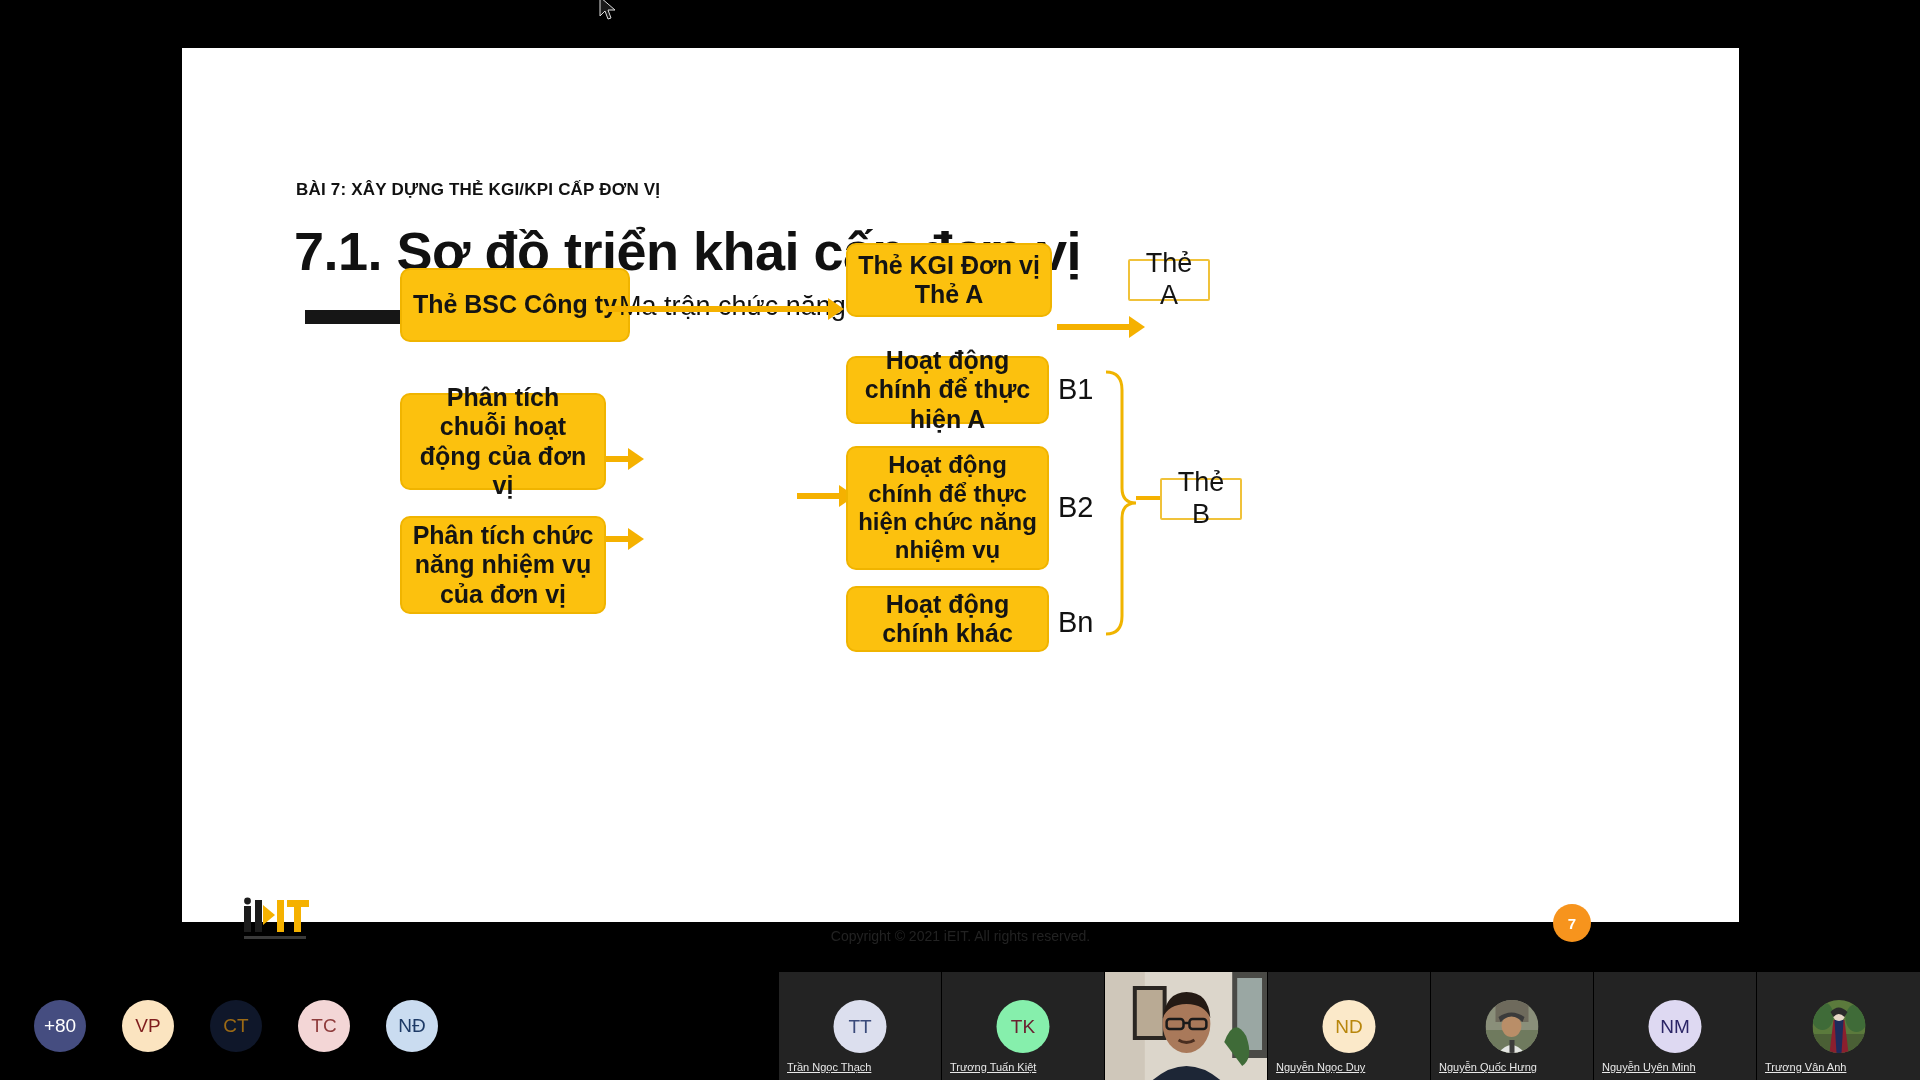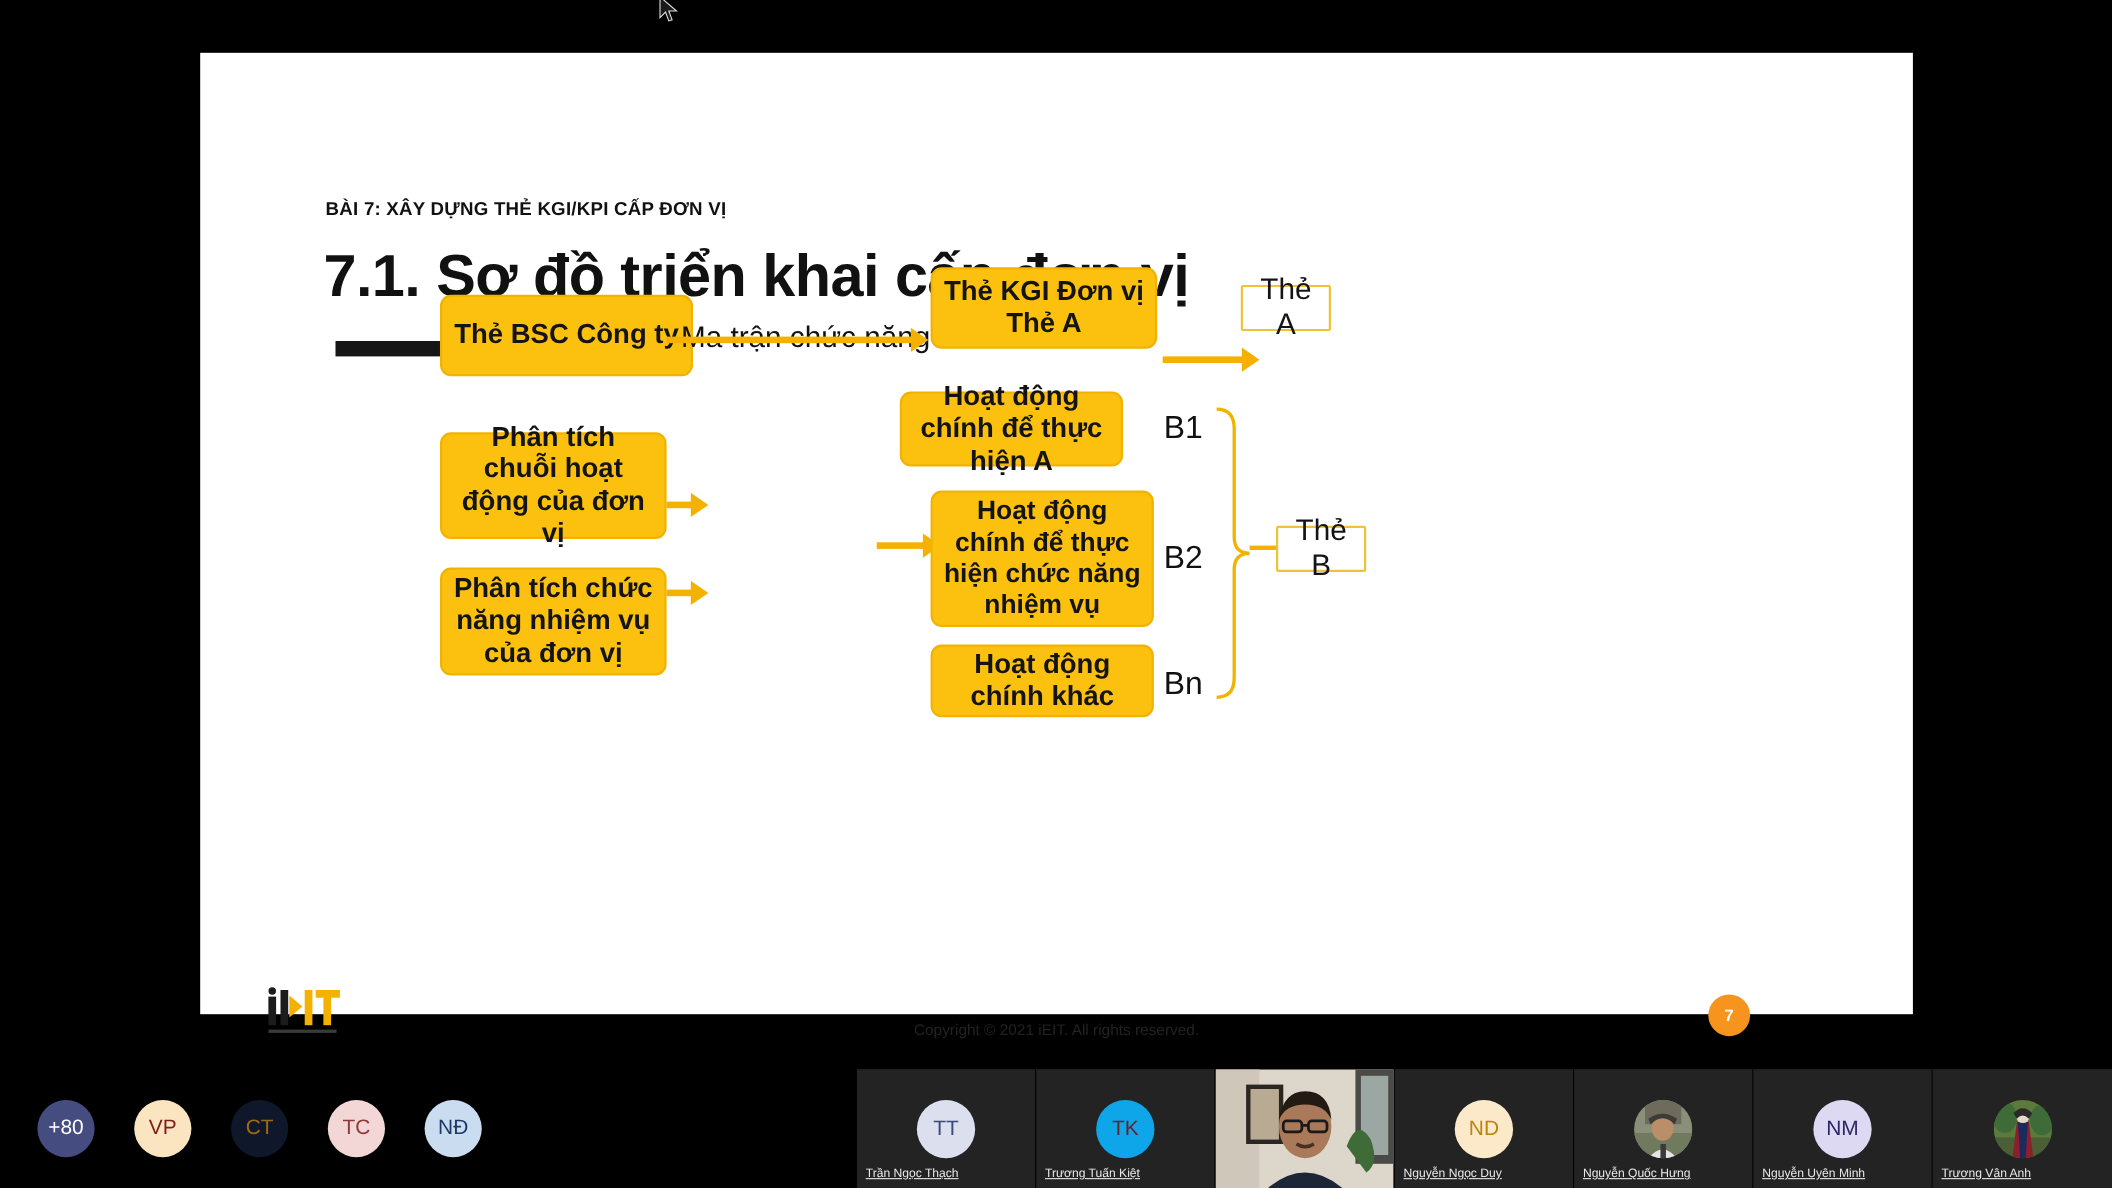--- a/index.html
+++ b/index.html
@@ -173,21 +173,21 @@
         <div class="shaft" style="left:0; top:8px; width:24px; height:6px;"></div>
         <div class="head" style="left:22px; top:0;"></div>
       </div>
 
 
       <div class="arrow" style="left:615px; top:437px; width:60px; height:22px;">
         <div class="shaft" style="left:0; top:8px; width:44px; height:6px;"></div>
         <div class="head" style="left:42px; top:0;"></div>
       </div>
 
-      <div class="node" style="left:636px; top:308px; width:203px; height:68px;">Hoạt động chính để thực hiện A</div>
+      <div class="node" style="left:664px; top:308px; width:203px; height:68px;">Hoạt động chính để thực hiện A</div>
 
       <div class="node" style="left:664px; top:398px; width:203px; height:124px; font-size:24px;">Hoạt động chính để thực hiện chức năng nhiệm vụ</div>
 
       <div class="node" style="left:664px; top:538px; width:203px; height:66px;">Hoạt động chính khác</div>
 
       <div class="branch-label" style="left:876px; top:325px;">B1</div>
       <div class="branch-label" style="left:876px; top:443px;">B2</div>
       <div class="branch-label" style="left:876px; top:558px;">Bn</div>
 
       <svg class="brace" style="left:920px; top:320px;" width="36" height="270" viewBox="0 0 36 270">
@@ -237,21 +237,21 @@
     <div style="flex:1"></div>
 
     <div class="tile">
       <div class="tile-avatar" style="background:#dcdfee;color:#3a4a7a;">
         <span>TT</span>
         </div>
       <div class="tile-name">Trần Ngọc Thạch</div>
     </div>
 
     <div class="tile">
-      <div class="tile-avatar" style="background:#0ea5e9;color:#6b2030;">
+      <div class="tile-avatar" style="background:#86efac;color:#6b2030;">
         <span>TK</span>
         </div>
       <div class="tile-name">Trương Tuấn Kiệt</div>
     </div>
 
     <div class="tile video">
       <svg class="photo" viewBox="0 0 163 108" preserveAspectRatio="none">
         <rect width="163" height="108" fill="#dcd6cb"></rect>
         <rect x="0" y="0" width="40" height="108" fill="#cfc7ba"></rect>
         <rect x="28" y="14" width="34" height="54" fill="#2a2622"></rect>

